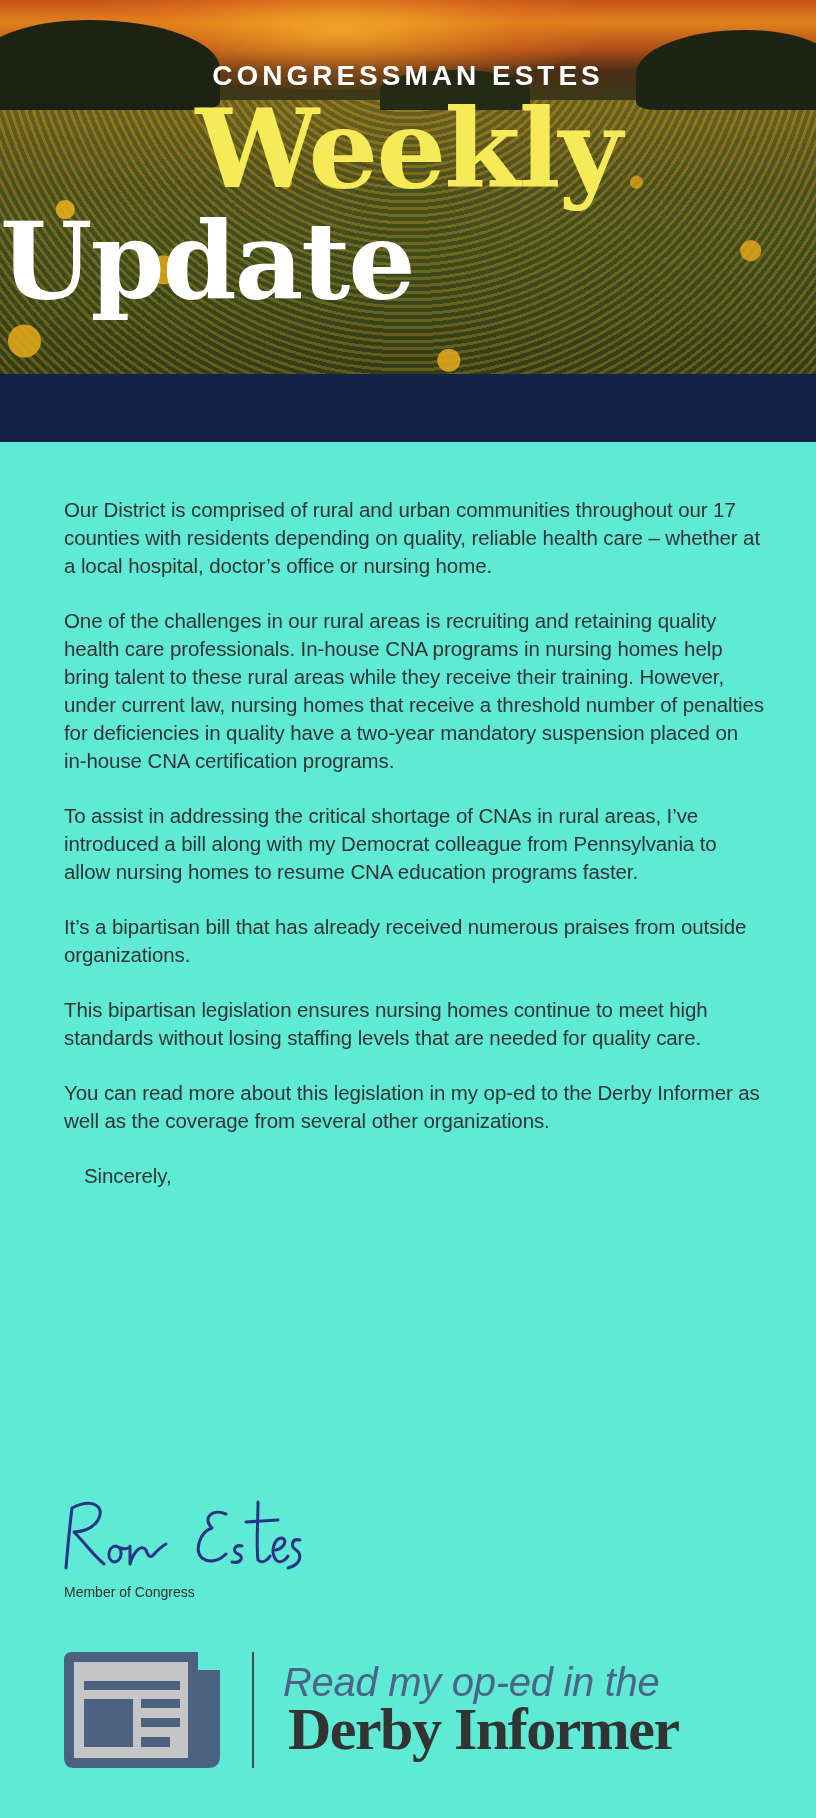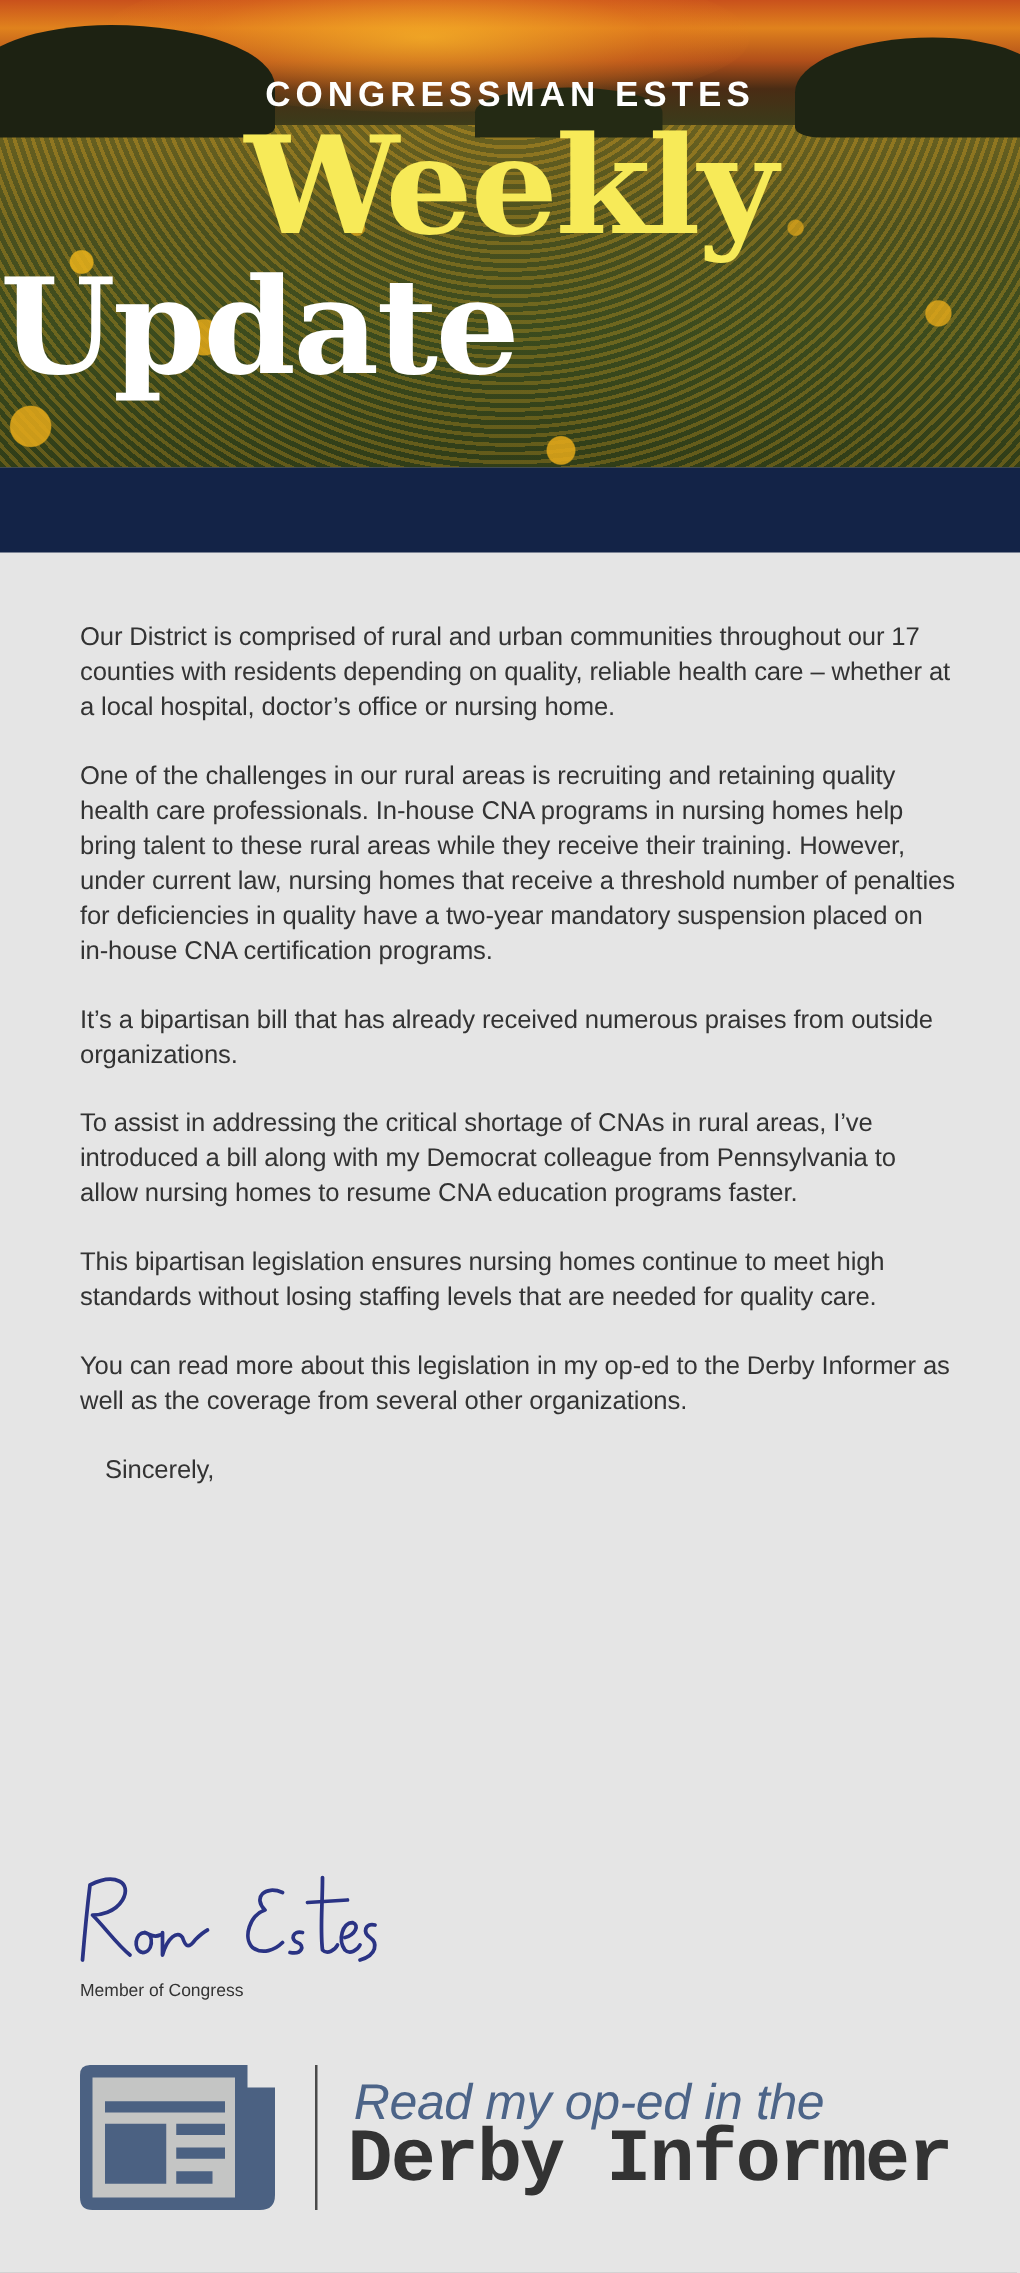--- a/index.html
+++ b/index.html
@@ -1,18 +1,18 @@
 <!DOCTYPE html>
 <html><head>
 <meta charset="utf-8">
 <style>
   * { box-sizing: border-box; margin: 0; padding: 0; }
   html, body { width: 816px; background: #c4c5c4; }
   body { font-family: "Liberation Sans", sans-serif; color: #333333; }
-  .page { width: 816px; height: 1818px; position: relative; overflow: hidden; background: #e5e5e5; }
+  .page { width: 816px; height: 1818px; position: relative; overflow: hidden; background: #5eead4; }
 
   
   .hero { position: absolute; left: 0; top: 0; width: 816px; height: 374px; overflow: hidden;
     background: linear-gradient(180deg, #c9511c 0%, #e0821d 6%, #b14f1a 13%, #4a2c14 19%, #3c3a1a 26%, #5d4c1c 34%, #4f4a1e 48%, #3b4a1f 62%, #2f3c1a 80%, #27301a 100%); }
   .hero .sky-glow { position: absolute; left: 80px; top: -30px; width: 520px; height: 120px; border-radius: 50%;
     background: radial-gradient(ellipse at center, rgba(248,180,40,0.75) 0%, rgba(230,120,30,0.35) 50%, rgba(0,0,0,0) 75%); }
   .hero .trees-left { position: absolute; left: -20px; top: 20px; width: 240px; height: 90px; border-radius: 50% 60% 10% 10%; background: #1d2212; }
   .hero .trees-right { position: absolute; right: -20px; top: 30px; width: 200px; height: 80px; border-radius: 55% 45% 10% 10%; background: #1e2413; }
   .hero .trees-mid { position: absolute; left: 380px; top: 70px; width: 150px; height: 40px; border-radius: 50% 50% 0 0; background: #242a14; }
   .hero .field { position: absolute; left: 0; top: 100px; width: 816px; height: 274px;
@@ -46,21 +46,21 @@
   .signature { position: absolute; left: 62px; top: 1494px; width: 300px; height: 80px; }
   .signature svg { width: 300px; height: 80px; }
   .title-line { position: absolute; left: 64px; top: 1578px; font-size: 14px; line-height: 28px; color: #333333; }
 
   
   .oped { position: absolute; left: 64px; top: 1652px; width: 700px; height: 118px; display: block; text-decoration: none; }
   .oped .icon { position: absolute; left: 0; top: 0; width: 156px; height: 116px; }
   .oped .divider { position: absolute; left: 188px; top: 0; width: 2px; height: 116px; background: #4a4a4a; }
   .oped .kicker { position: absolute; left: 219px; top: 8px; font-family: "Liberation Sans", sans-serif; font-style: italic;
     font-size: 40px; color: #4c6488; letter-spacing: -0.3px; white-space: nowrap; }
-  .oped .outlet { position: absolute; left: 214px; top: 44px; font-family: Liberation Mono, monospace; font-weight: 700;
+  .oped .outlet { position: absolute; left: 224px; top: 44px; font-family: Liberation Serif, serif; font-weight: 700;
     font-size: 60px; line-height: 66px; color: #333333; letter-spacing: -1.5px; white-space: nowrap; }
 </style>
 </head>
 <body>
 
 <div class="page">
 
   <header class="hero">
     <div class="field"></div>
     <div class="sky-glow"></div>
@@ -70,22 +70,22 @@
     <div class="overline">CONGRESSMAN ESTES</div>
     <div class="title-weekly">Weekly</div>
     <div class="title-update">Update</div>
   </header>
 
   <div class="navy-band"></div>
 
   <section class="letter">
     <p>Our District is comprised of rural and urban communities throughout our 17 counties with residents depending on quality, reliable health care – whether at a local hospital, doctor’s office or nursing home.</p>
     <p>One of the challenges in our rural areas is recruiting and retaining quality health care professionals. In-house CNA programs in nursing homes help bring talent to these rural areas while they receive their training. However, under current law, nursing homes that receive a threshold number of penalties for deficiencies in quality have a two-year mandatory suspension placed on in-house CNA certification programs.</p>
+    <p>To assist in addressing the critical shortage of CNAs in rural areas, I’ve introduced a bill along with my Democrat colleague from Pennsylvania to allow nursing homes to resume CNA education programs faster.</p>
     <p>It’s a bipartisan bill that has already received numerous praises from outside organizations.</p>
-    <p>To assist in addressing the critical shortage of CNAs in rural areas, I’ve introduced a bill along with my Democrat colleague from Pennsylvania to allow nursing homes to resume CNA education programs faster.</p>
     <p>This bipartisan legislation ensures nursing homes continue to meet high standards without losing staffing levels that are needed for quality care.</p>
     <p>You can read more about this legislation in my op-ed to the Derby Informer as well as the coverage from several other organizations.</p>
     <p class="closing">Sincerely,</p>
   </section>
 
   <div class="signature">
     <svg viewBox="0 0 300 80">
       <g fill="none" stroke="#2a3384" stroke-width="3" stroke-linecap="round" stroke-linejoin="round">
 
         <path d="M4 74 C 6 50, 8 30, 10 14 C 30 4, 44 12, 36 26 C 30 36, 18 38, 12 38 C 22 48, 32 62, 42 70"></path>

